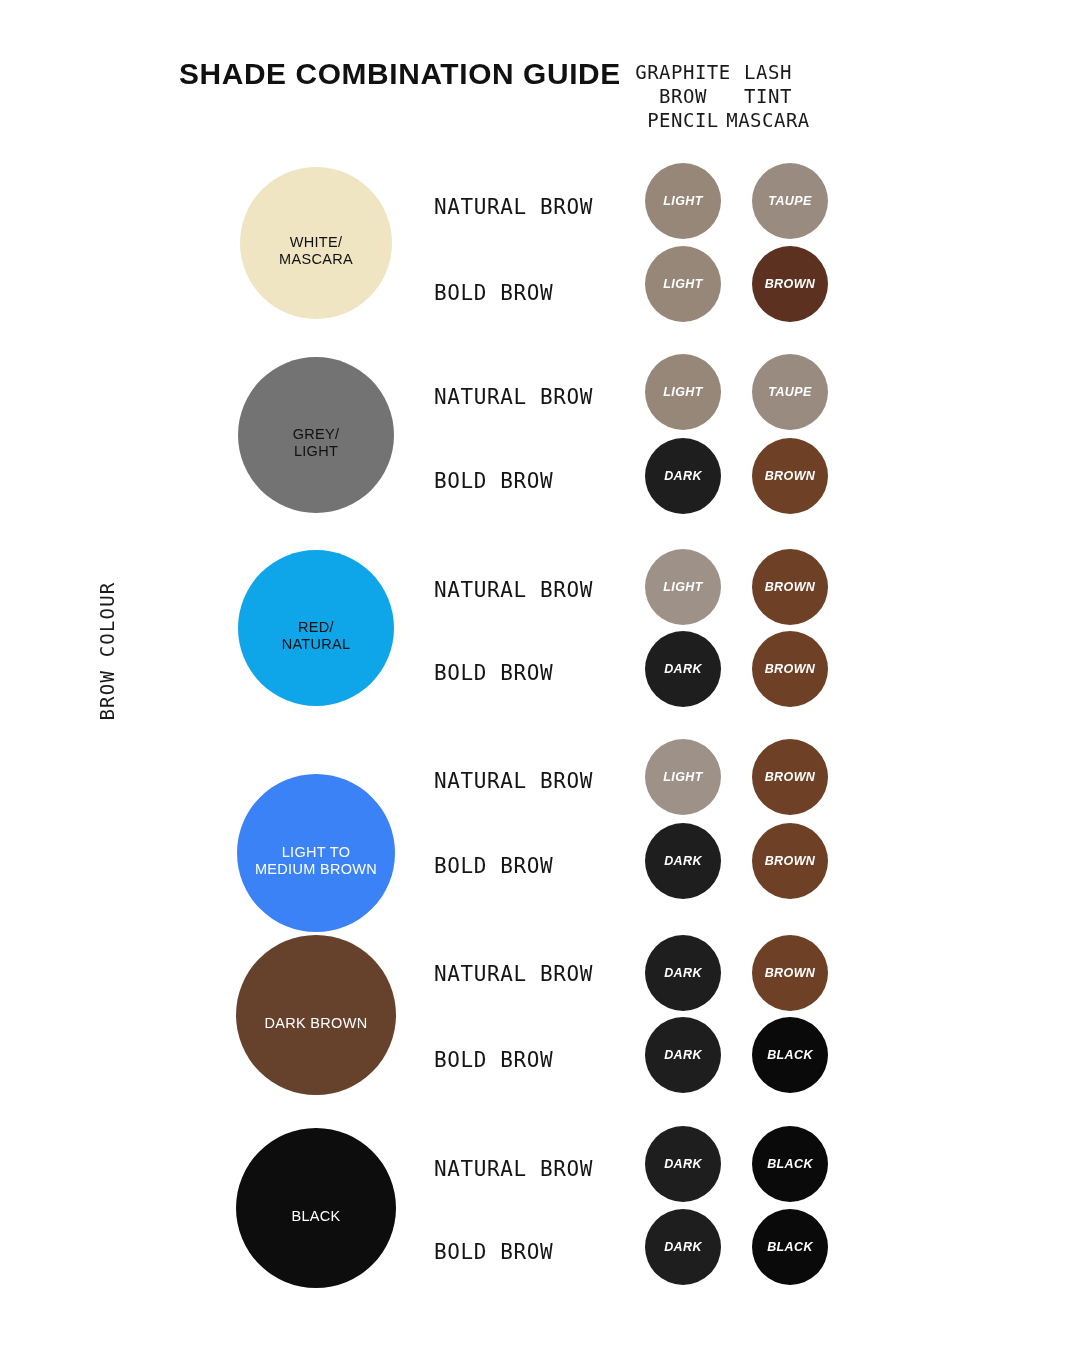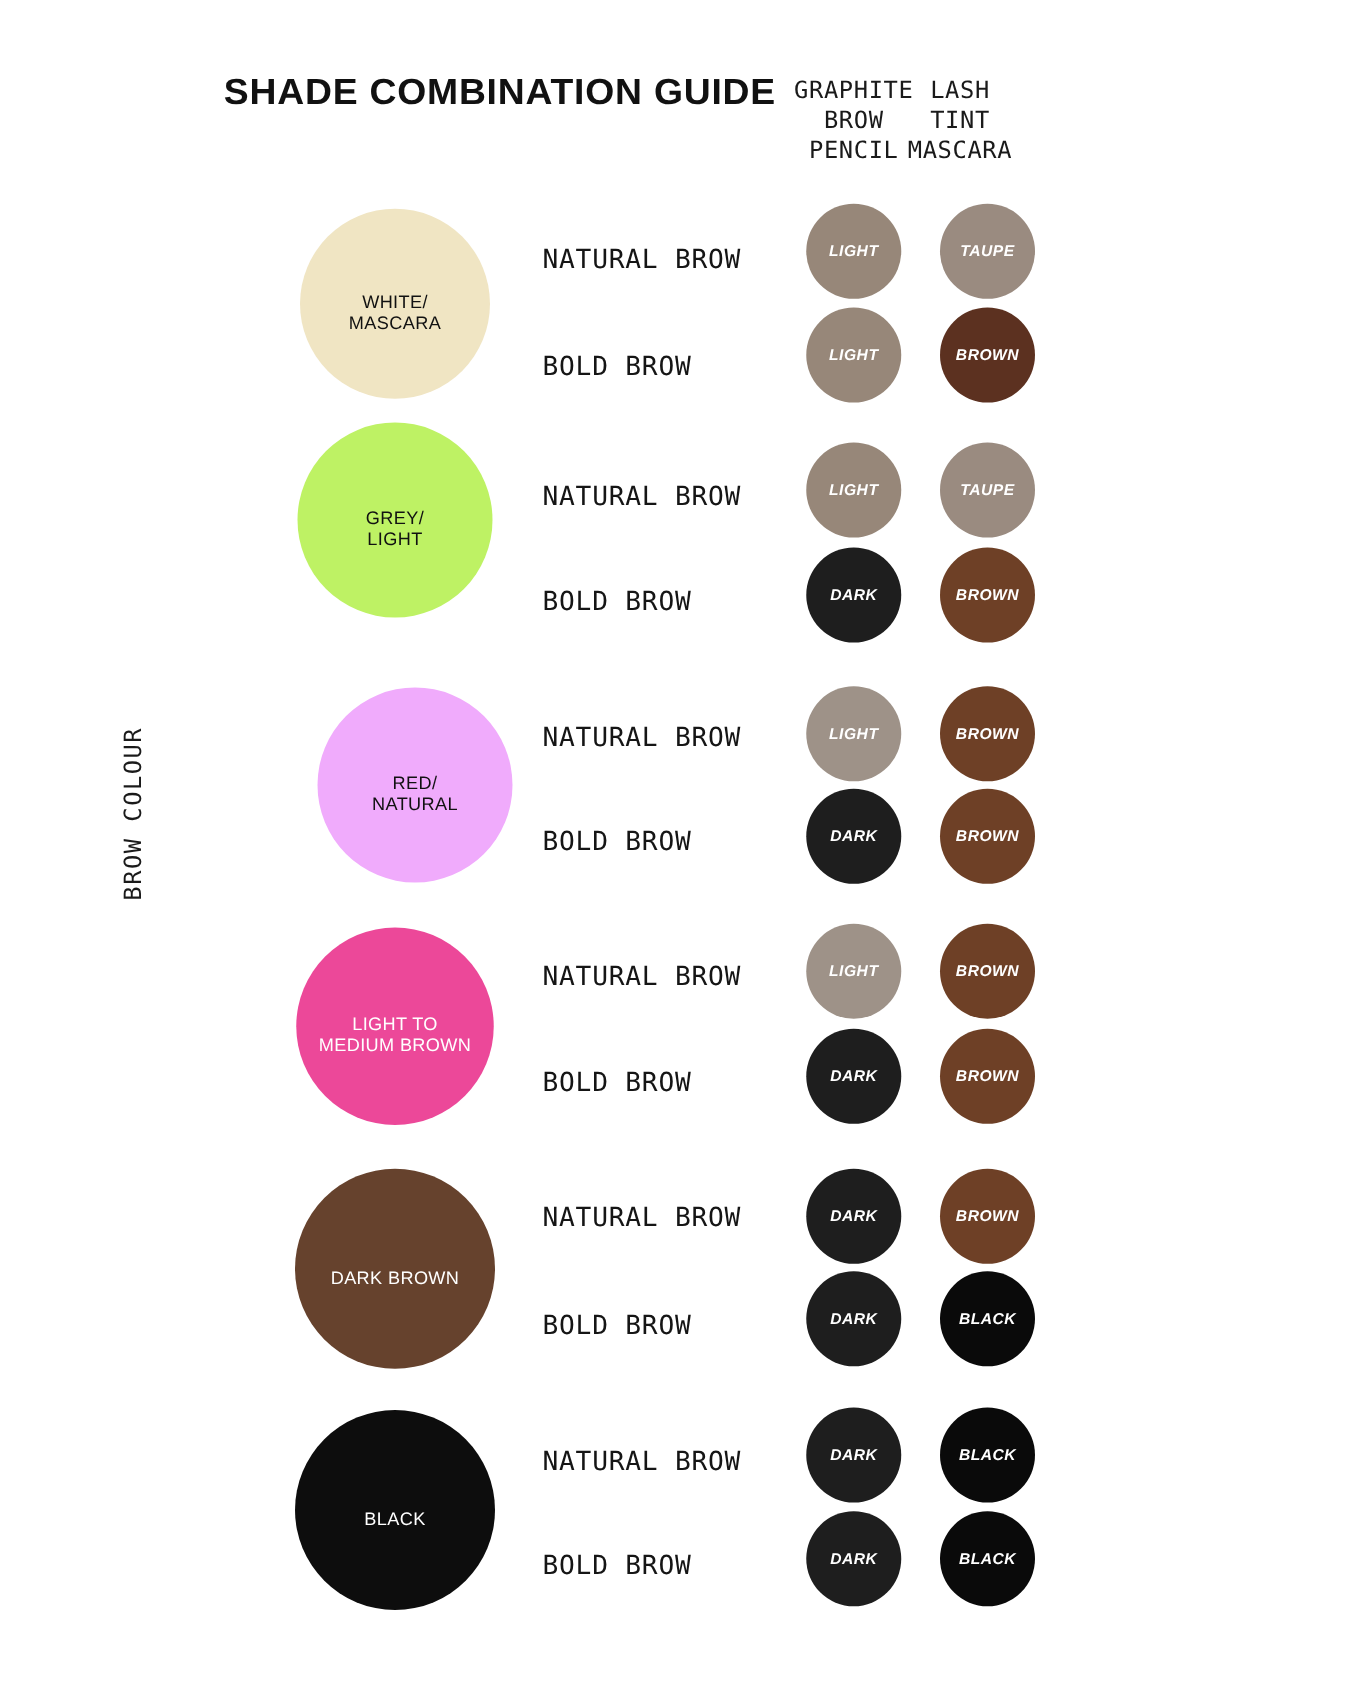--- a/index.html
+++ b/index.html
@@ -144,21 +144,21 @@
       </div>
       <div class="style-label" style="left: 434px; top: 281px;">BOLD BROW</div>
       <div class="swatch" style="left: 645px; top: 246px; background: rgb(151, 135, 121);">
         <span>LIGHT</span>
       </div>
       <div class="swatch" style="left: 752px; top: 246px; background: rgb(92, 49, 32);">
         <span>BROWN</span>
       </div>
     </div>
     <div class="guide-row">
-      <div class="brow-circle" style="width: 156px; height: 156px; left: 238px; top: 338px; background: #bef264; color: rgb(17, 17, 17);">
+      <div class="brow-circle" style="width: 156px; height: 156px; left: 238px; top: 357px; background: #737373; color: rgb(17, 17, 17);">
         <div style="margin-top: 15.6px;">
           <span class="cap">GREY/</span>
           <span class="cap">LIGHT</span>
         </div>
       </div>
       <div class="style-label" style="left: 434px; top: 385px;">NATURAL BROW</div>
       <div class="swatch" style="left: 645px; top: 354px; background: rgb(151, 135, 121);">
         <span>LIGHT</span>
       </div>
       <div class="swatch" style="left: 752px; top: 354px; background: rgb(154, 139, 128);">
@@ -166,21 +166,21 @@
       </div>
       <div class="style-label" style="left: 434px; top: 469px;">BOLD BROW</div>
       <div class="swatch" style="left: 645px; top: 438px; background: rgb(30, 30, 30);">
         <span>DARK</span>
       </div>
       <div class="swatch" style="left: 752px; top: 438px; background: rgb(110, 64, 38);">
         <span>BROWN</span>
       </div>
     </div>
     <div class="guide-row">
-      <div class="brow-circle" style="width: 156px; height: 156px; left: 254px; top: 550px; background: #f0abfc; color: rgb(17, 17, 17);">
+      <div class="brow-circle" style="width: 156px; height: 156px; left: 238px; top: 550px; background: #0ea5e9; color: rgb(17, 17, 17);">
         <div style="margin-top: 15.6px;">
           <span class="cap">RED/</span>
           <span class="cap">NATURAL</span>
         </div>
       </div>
       <div class="style-label" style="left: 434px; top: 578px;">NATURAL BROW</div>
       <div class="swatch" style="left: 645px; top: 549px; background: rgb(158, 146, 136);">
         <span>LIGHT</span>
       </div>
       <div class="swatch" style="left: 752px; top: 549px; background: rgb(110, 64, 38);">
@@ -188,21 +188,21 @@
       </div>
       <div class="style-label" style="left: 434px; top: 661px;">BOLD BROW</div>
       <div class="swatch" style="left: 645px; top: 631px; background: rgb(30, 30, 30);">
         <span>DARK</span>
       </div>
       <div class="swatch" style="left: 752px; top: 631px; background: rgb(110, 64, 38);">
         <span>BROWN</span>
       </div>
     </div>
     <div class="guide-row">
-      <div class="brow-circle" style="width: 158px; height: 158px; left: 237px; top: 742px; background: #ec4899; color: rgb(255, 255, 255);">
+      <div class="brow-circle" style="width: 158px; height: 158px; left: 237px; top: 774px; background: #3b82f6; color: rgb(255, 255, 255);">
         <div style="margin-top: 15.8px;">
           <span class="cap">LIGHT TO</span>
           <span class="cap">MEDIUM BROWN</span>
         </div>
       </div>
       <div class="style-label" style="left: 434px; top: 769px;">NATURAL BROW</div>
       <div class="swatch" style="left: 645px; top: 739px; background: rgb(158, 146, 136);">
         <span>LIGHT</span>
       </div>
       <div class="swatch" style="left: 752px; top: 739px; background: rgb(110, 64, 38);">

